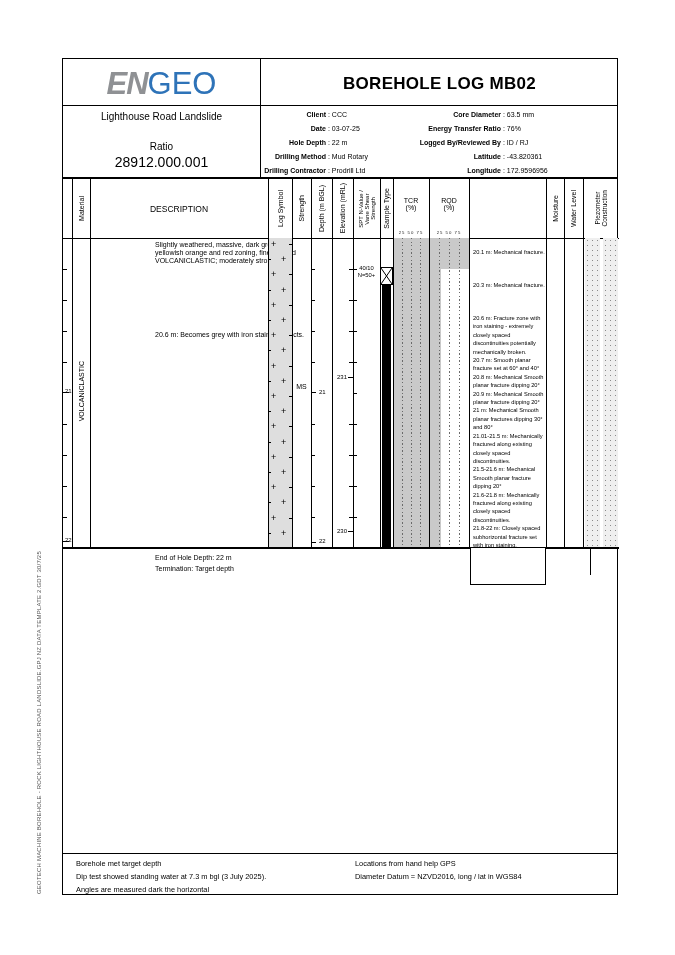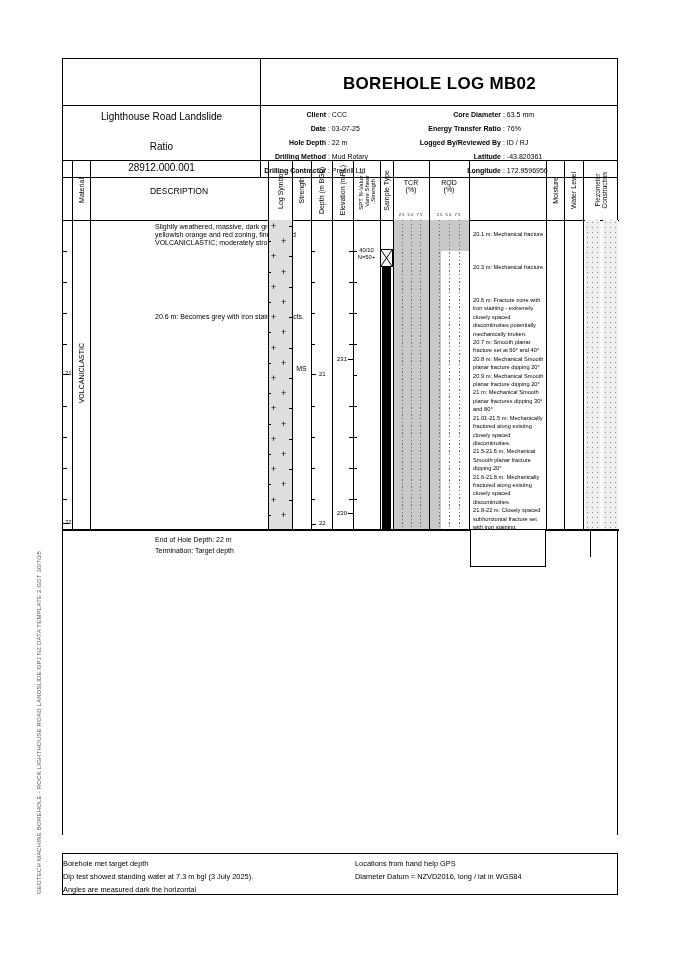--- a/index.html
+++ b/index.html
@@ -16,28 +16,28 @@
   
   .hdr{position:absolute;left:62px;top:58px;width:556px;height:120px;border:1.6px solid #000;box-sizing:border-box;}
   .hdr .hline{position:absolute;left:0;top:46px;width:100%;height:1.3px;background:#000;}
   .hdr .vline{position:absolute;left:197px;top:0;width:1.3px;height:100%;background:#000;}
   .logo{position:absolute;left:0;top:6px;width:197px;height:38px;}
   .logo .en{font-style:italic;font-weight:900;font-size:31px;color:#8f9194;letter-spacing:-1px;}
   .logo .geo{font-weight:400;font-size:31px;color:#2e73b8;letter-spacing:0px;}
   .title{position:absolute;left:197px;top:8px;width:359px;height:34px;font-weight:bold;font-size:17px;letter-spacing:.3px;}
   .pname{position:absolute;left:0;top:52px;width:197px;font-size:10px;text-align:center;}
   .ploc {position:absolute;left:0;top:82px;width:197px;font-size:10px;text-align:center;}
-  .pnum {position:absolute;left:0;top:95px;width:197px;font-size:10px;text-align:center;margin-top:8px;}
+  .pnum {position:absolute;left:0;top:95px;width:197px;font-size:14px;text-align:center;}
   .frow{position:absolute;height:11px;font-size:7px;line-height:11px;white-space:nowrap;}
   .frow .flab{display:inline-block;text-align:right;font-weight:bold;}
   .fg1 .flab{width:140px;}
   .fg2 .flab{width:150px;}
   .fsep{white-space:pre;}
   
-  .logt{position:absolute;left:62px;top:160px;width:556px;height:675px;
+  .logt{position:absolute;left:62px;top:178px;width:556px;height:675px;
         border-top:1.3px solid #000;border-left:1.3px solid #000;border-right:1.3px solid #000;box-sizing:border-box;}
   .cl{position:absolute;top:0;width:1px;height:369px;background:#000;}
   .hbot{position:absolute;left:0;top:59px;width:556px;height:1px;background:#000;}
   .hcell{position:absolute;top:0;height:59px;font-size:7px;}
   .hbig{font-size:8.5px;}
   .scale{position:absolute;top:51px;height:7px;font-size:4.3px;color:#222;text-align:center;letter-spacing:1px;}
   .tick{position:absolute;height:1px;background:#000;}
   .lbl{position:absolute;font-size:6px;line-height:6px;}
   .desc{position:absolute;left:92px;width:158px;font-size:7px;line-height:8.2px;}
   .defblk{position:absolute;left:410px;width:72px;font-size:5.7px;line-height:8.4px;z-index:4;}
@@ -51,34 +51,38 @@
      background-image:radial-gradient(#bdbdbd .5px,transparent .6px);background-size:3.5px 3.5px;}
   .plus{position:absolute;font-size:9px;line-height:9px;font-weight:400;}
   .xbox{position:absolute;left:317px;top:88px;width:13px;height:18px;background:#fff;border:1px solid #000;box-sizing:border-box;}
   .sbar{position:absolute;left:319px;top:106px;width:9px;height:262px;background:#000;}
   .botline{position:absolute;left:0;top:367.5px;width:556px;height:2px;background:#000;z-index:2;}
   .ovbox{position:absolute;left:407px;top:369px;width:76px;height:37px;background:#fff;
      border-left:1px solid #000;border-right:1px solid #000;border-bottom:1px solid #000;box-sizing:border-box;z-index:3;}
   .eoh{position:absolute;left:92px;top:373px;font-size:7px;line-height:11px;}
   
   .ftr{position:absolute;left:62px;top:853px;width:556px;height:42px;border:1.4px solid #000;box-sizing:border-box;font-size:7.4px;}
-  .ftr .fl{position:absolute;left:0;top:3px;line-height:13px;}
+  .ftr .fl{position:absolute;left:13px;top:3px;line-height:13px;}
   .ftr .fr{position:absolute;left:292px;top:3px;line-height:13px;}
 </style>
 </head>
 <body>
 
 <div id="page">
 
   <div class="sidetext">GEOTECH MACHINE BOREHOLE - ROCK  LIGHTHOUSE ROAD LANDSLIDE.GPJ  NZ DATA TEMPLATE 2.GDT  30/7/25</div>
 
   <div class="hdr">
     <div class="hline"></div>
     <div class="vline"></div>
 
+    <div class="logo ctr">
+      <span class="en">EN</span>
+        <span class="geo">GEO</span>
+    </div>
     <div class="title ctr">BOREHOLE LOG MB02</div>
 
     <div class="pname">Lighthouse Road Landslide</div>
     <div class="ploc">Ratio</div>
     <div class="pnum">28912.000.001</div>
 
     <div class="fg1">
       <div class="frow" style="left:123px;top:50px"><span class="flab">Client</span><span class="fsep"> : </span><span>CCC</span></div>
       <div class="frow" style="left:123px;top:64px"><span class="flab">Date</span><span class="fsep"> : </span><span>03-07-25</span></div>
       <div class="frow" style="left:123px;top:78px"><span class="flab">Hole Depth</span><span class="fsep"> : </span><span>22 m</span></div>

